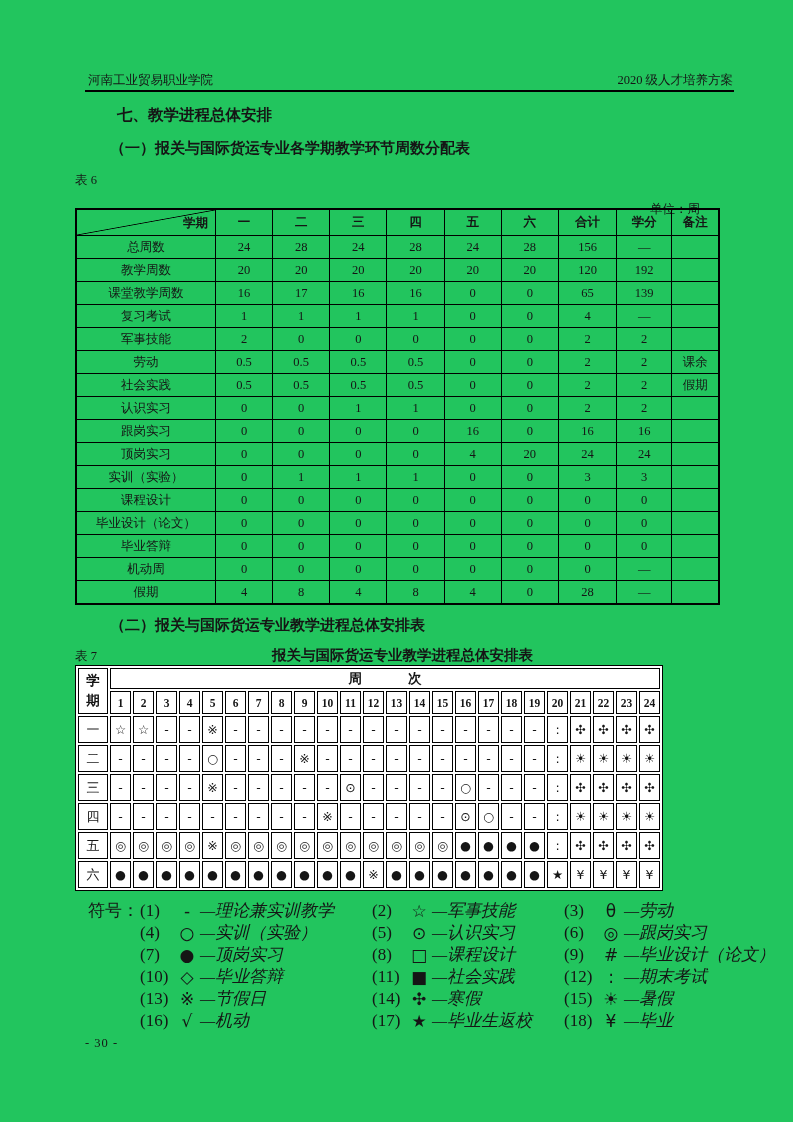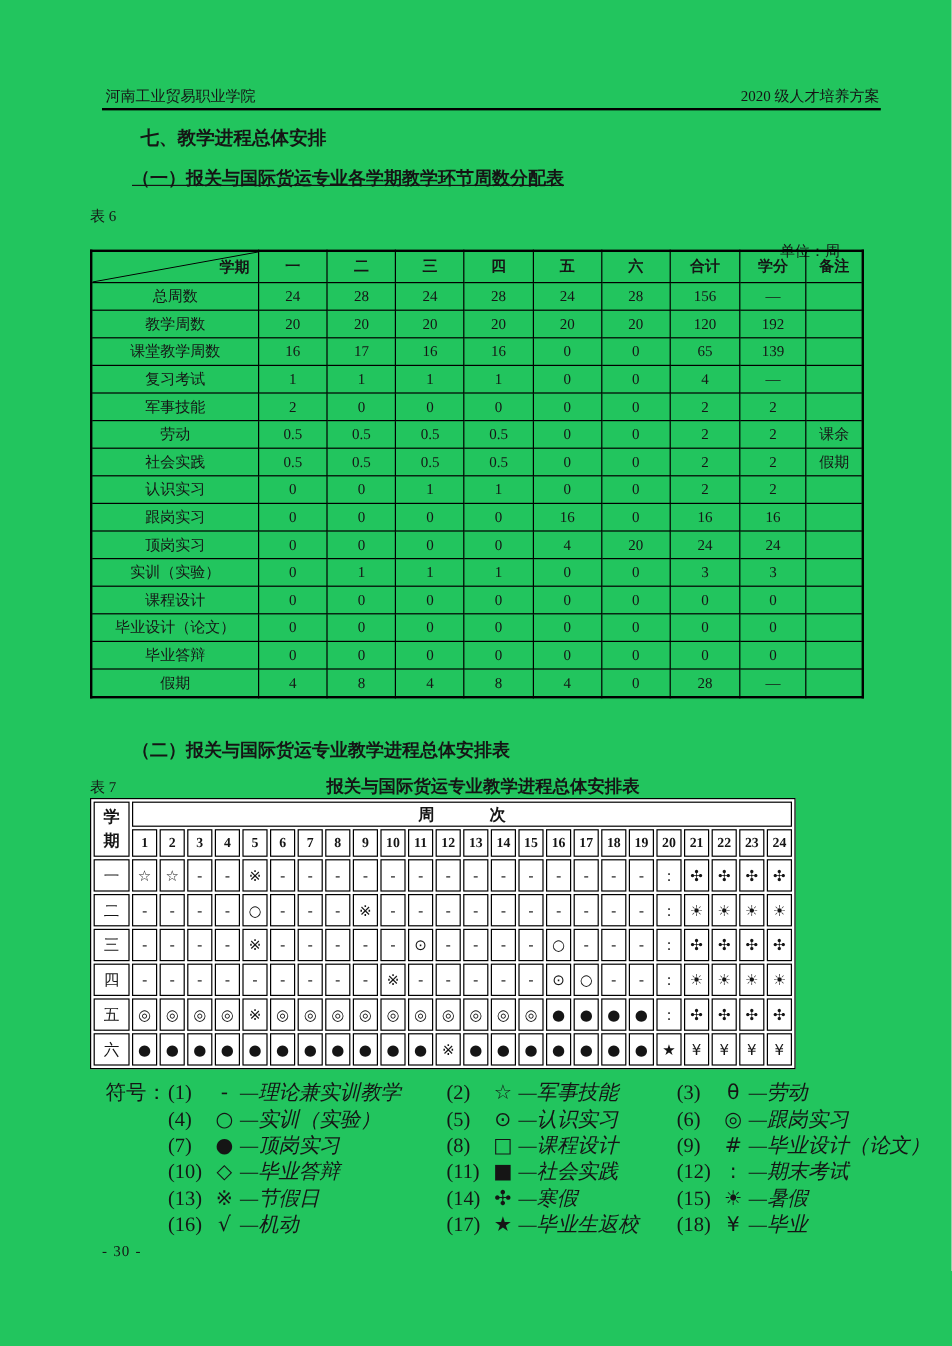--- a/index.html
+++ b/index.html
@@ -7,21 +7,21 @@
     position:relative;width:793px;height:1122px;background:#22c55e;
     font-family:"Liberation Serif","DejaVu Serif",serif;color:#151515;
     margin:0 auto;overflow:hidden;
   }
   .abs{position:absolute;}
   .hdr-left{left:88px;top:72px;font-size:12.5px;}
   .hdr-right{right:60px;top:72px;font-size:12.5px;}
   .hdr-rule{left:85px;right:59px;top:90px;height:2px;background:#000;}
   .sec-title{left:117px;top:105px;font-size:15.5px;font-weight:bold;}
   .sub-title{font-size:15px;font-weight:bold;}
-  .sub1{left:110px;top:139px;text-decoration:underline;}
+  .sub1{left:110px;top:139px;}
   .sub2{left:110px;top:616px;}
   .tbl-label{font-size:12.5px;}
   .t6-label{left:75px;top:172px;}
   .t7-label{left:75px;top:648px;}
   .tbl-caption{text-align:center;font-weight:bold;font-size:14.5px;}
   .t6-caption{left:75px;width:645px;top:170px;}
   .t7-caption{left:75px;width:655px;top:646px;}
   .t6-unit{right:93px;top:201px;font-size:12.5px;text-align:right;}
   .page-num{left:85px;top:1036px;font-size:12.5px;letter-spacing:1px;}
 
@@ -263,20 +263,32 @@
         <tr>
           <th>毕业答辩</th>
           <td>0</td>
           <td>0</td>
           <td>0</td>
           <td>0</td>
           <td>0</td>
           <td>0</td>
           <td>0</td>
           <td>0</td>
+          <td></td>
+        </tr>
+        <tr>
+          <th>机动周</th>
+          <td>0</td>
+          <td>0</td>
+          <td>0</td>
+          <td>0</td>
+          <td>0</td>
+          <td>0</td>
+          <td>0</td>
+          <td>—</td>
           <td></td>
         </tr>
         <tr>
           <th>假期</th>
           <td>4</td>
           <td>8</td>
           <td>4</td>
           <td>8</td>
           <td>4</td>
           <td>0</td>

